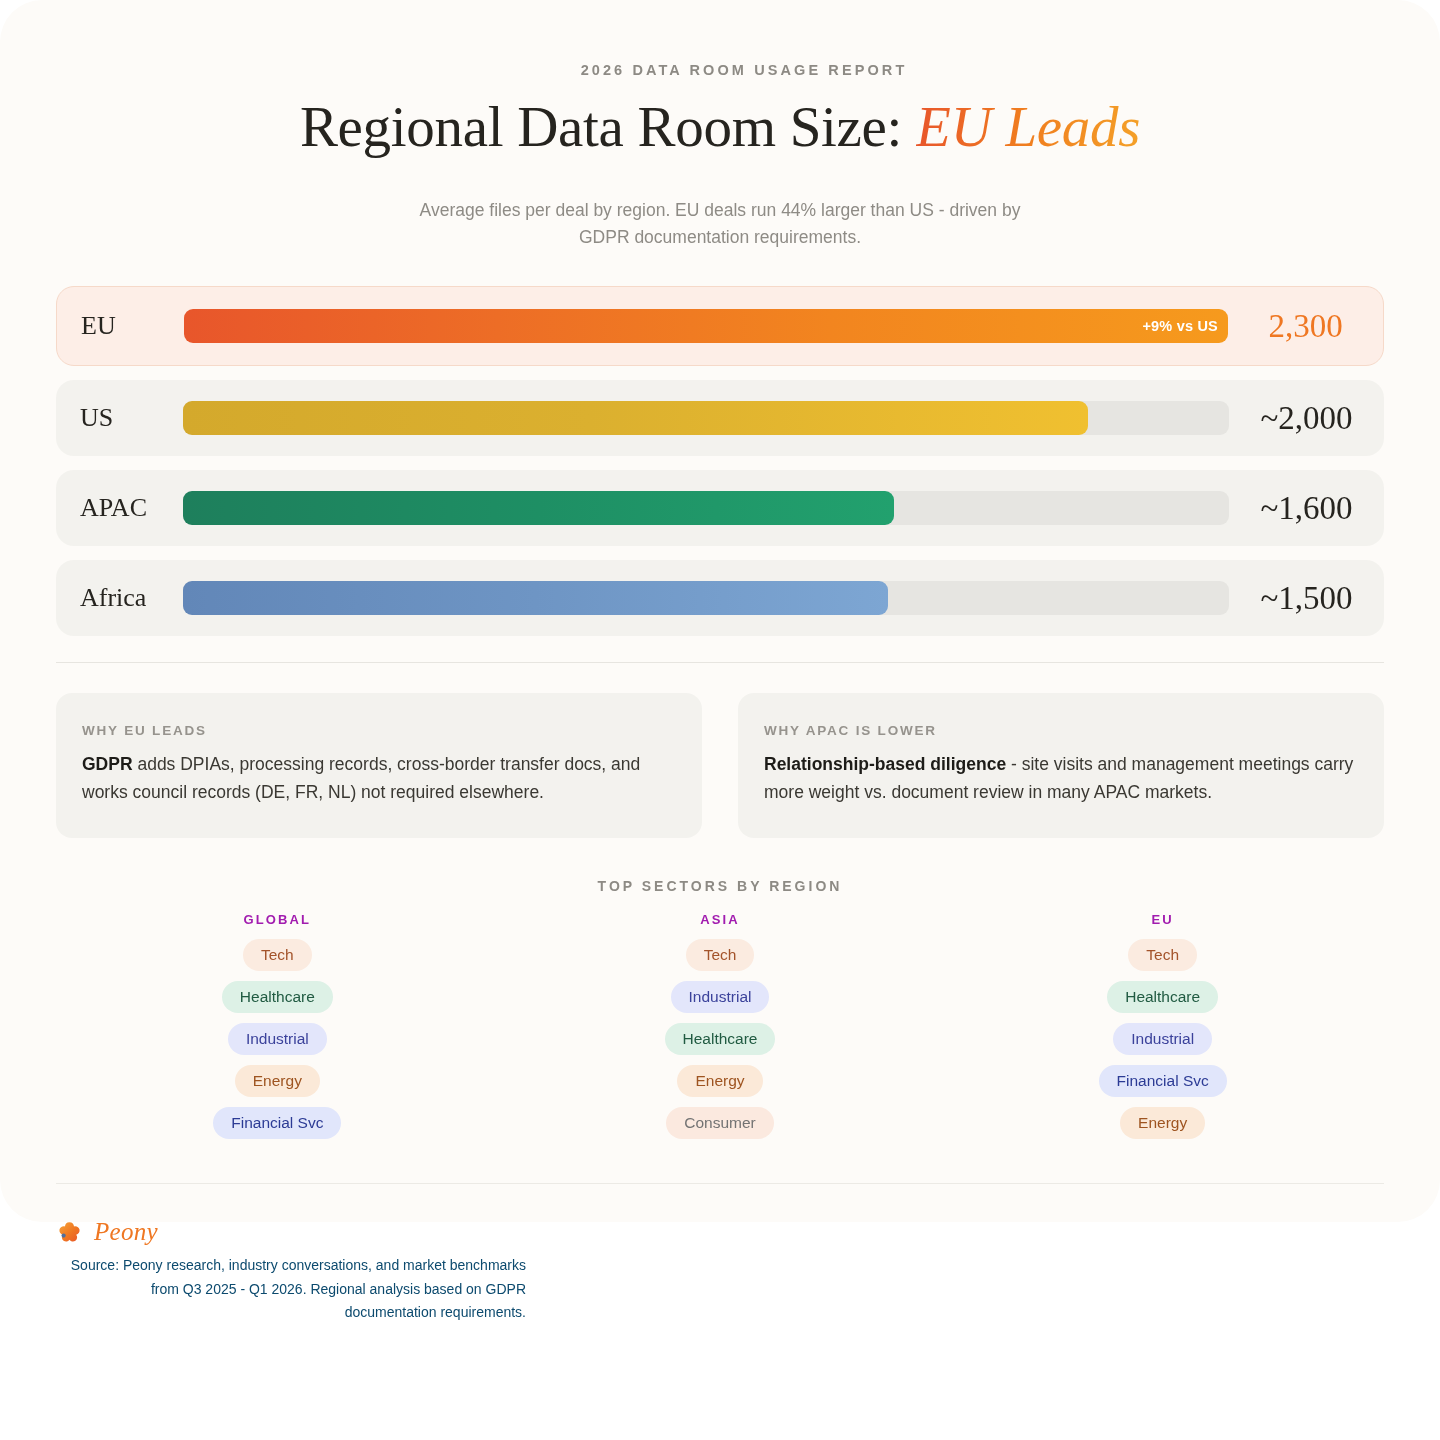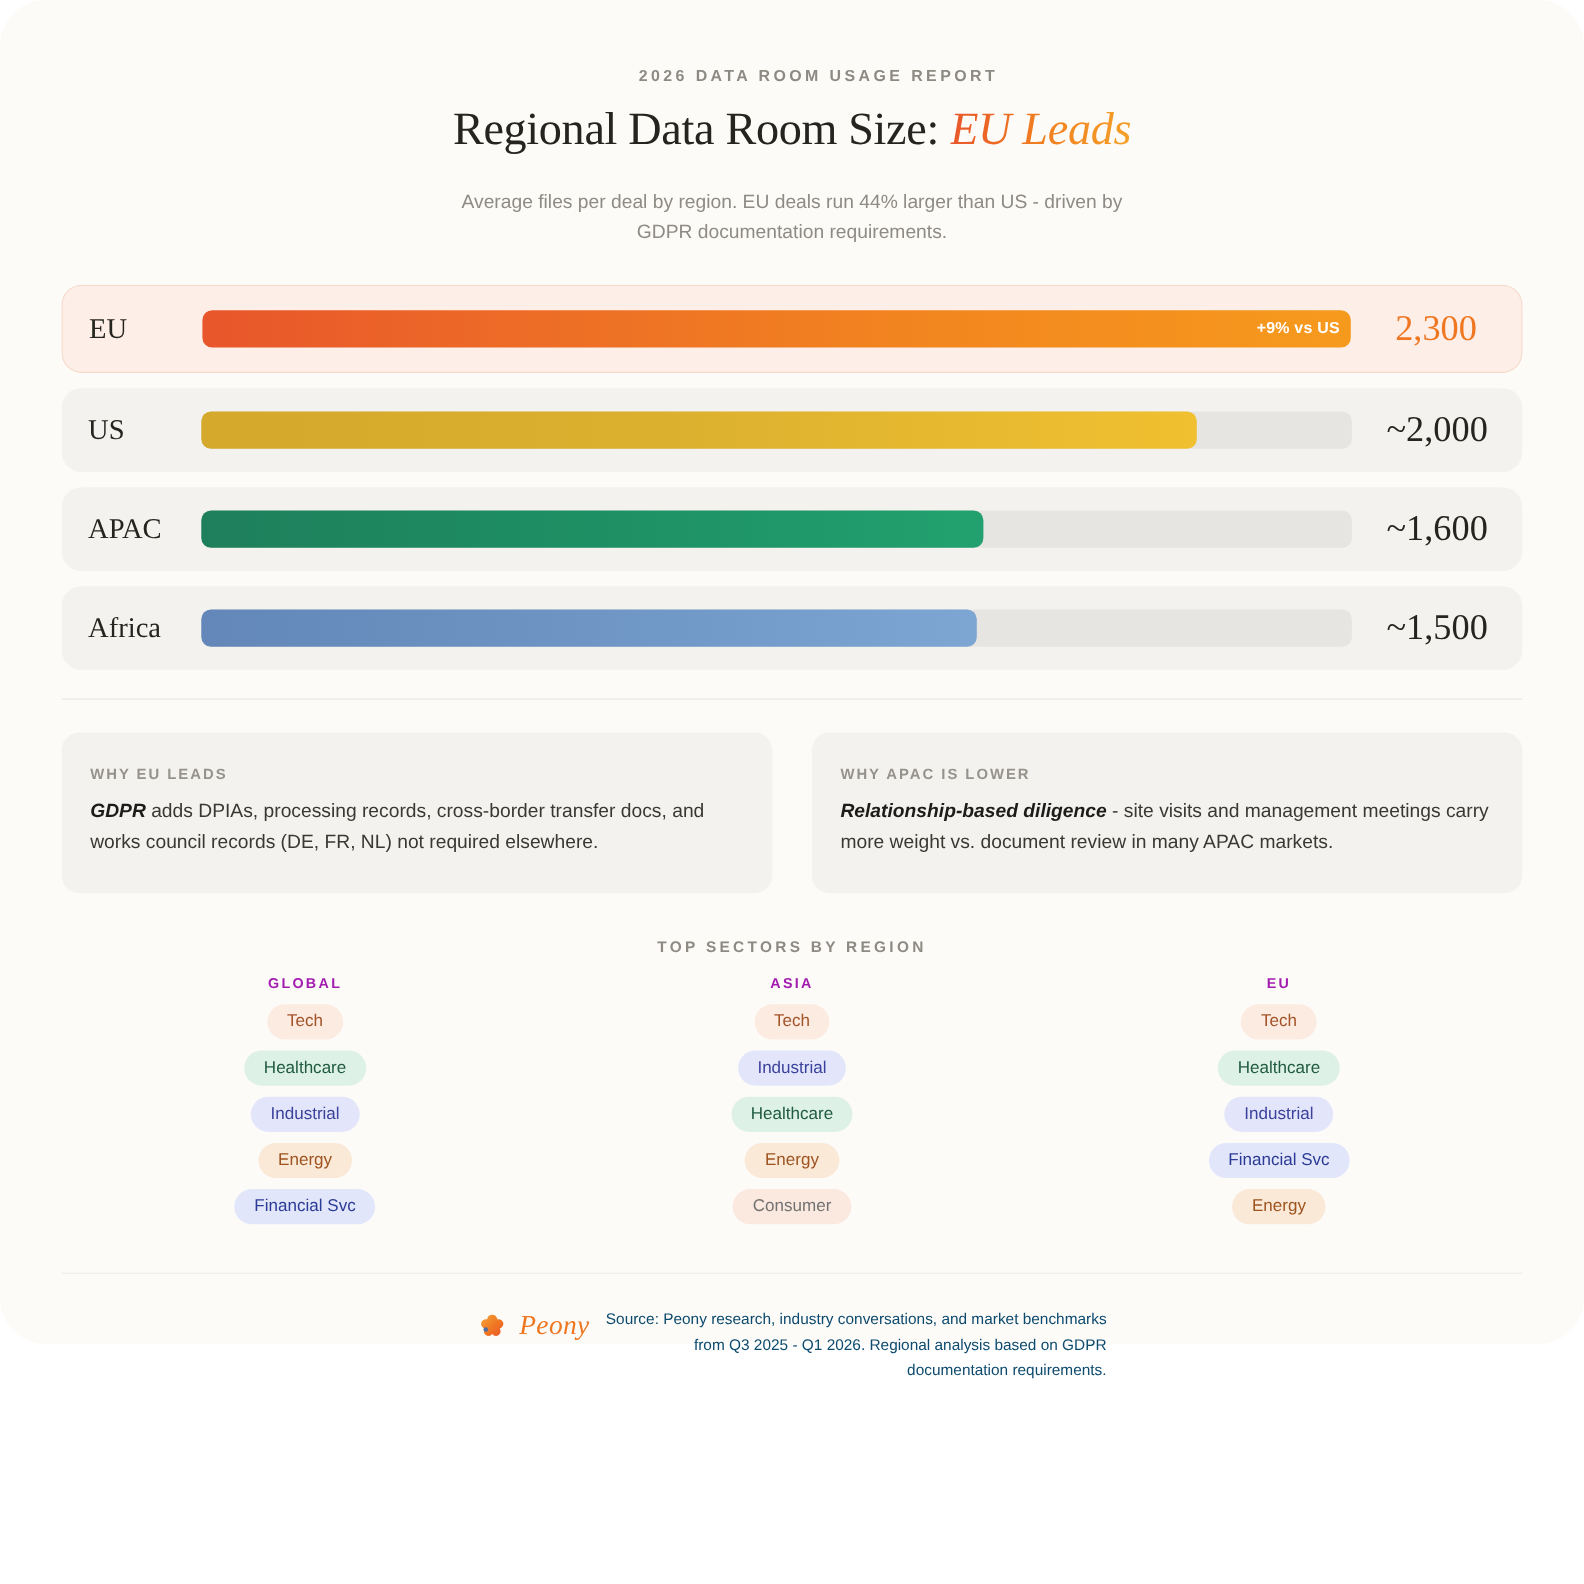--- a/index.html
+++ b/index.html
@@ -37,21 +37,21 @@
     font-size: 14.5px;
     font-weight: 700;
     letter-spacing: 3.1px;
     color: #8d8a84;
     padding-top: 62px;
     padding-left: 48px;
   }
   .title {
     text-align: center;
     font-family: "Liberation Serif", serif;
-    font-size: 42px;
+    font-size: 57px;
     font-weight: 400;
     color: #26241f;
     margin-top: 17px;
     line-height: 1.12;
     letter-spacing: -0.3px;
   }
   .title .accent {
     font-style: italic;
     color: #ef7722;
     background: linear-gradient(90deg, #e8562b 0%, #f07d1f 48%, #f4a028 100%);
@@ -158,21 +158,21 @@
     font-weight: 700;
     letter-spacing: 1.8px;
     color: #96938d;
     margin-bottom: 13px;
   }
   .note-body {
     font-size: 17.5px;
     line-height: 1.58;
     color: #3a3832;
   }
-  .note-body b { font-weight: 700; color: #1d1c18; font-style: italic; }
+  .note-body b { font-weight: 700; color: #1d1c18; }
 
   
   .sectors-head {
     text-align: center;
     font-size: 14px;
     font-weight: 700;
     letter-spacing: 3px;
     color: #8d8a84;
     margin-top: 40px;
   }
@@ -204,24 +204,25 @@
   .chip.health    { background: #ddf1e6; color: #215b42; }
   .chip.industrial{ background: #e3e6fb; color: #3b429b; }
   .chip.energy    { background: #fbe9d8; color: #9e5420; }
   .chip.financial { background: #e1e6fb; color: #2c3b95; }
   .chip.consumer  { background: #fbe9df; color: #737373; }
 
   
   .footer {
     display: flex;
     align-items: flex-start;
-    justify-content: center;
+    justify-content: flex-start;
     margin: 34px 56px 0;
     padding-top: 22px;
     border-top: 1px solid #eceae5;
+    flex-direction: column;
   }
   .brand { display: flex; align-items: center; gap: 11px; padding-top: 12px; }
   .brand-mark {
     width: 27px; height: 27px;
     position: relative;
     display: block;
   }
   .brand-name {
     font-family: "Liberation Serif", serif;
     font-style: italic;

